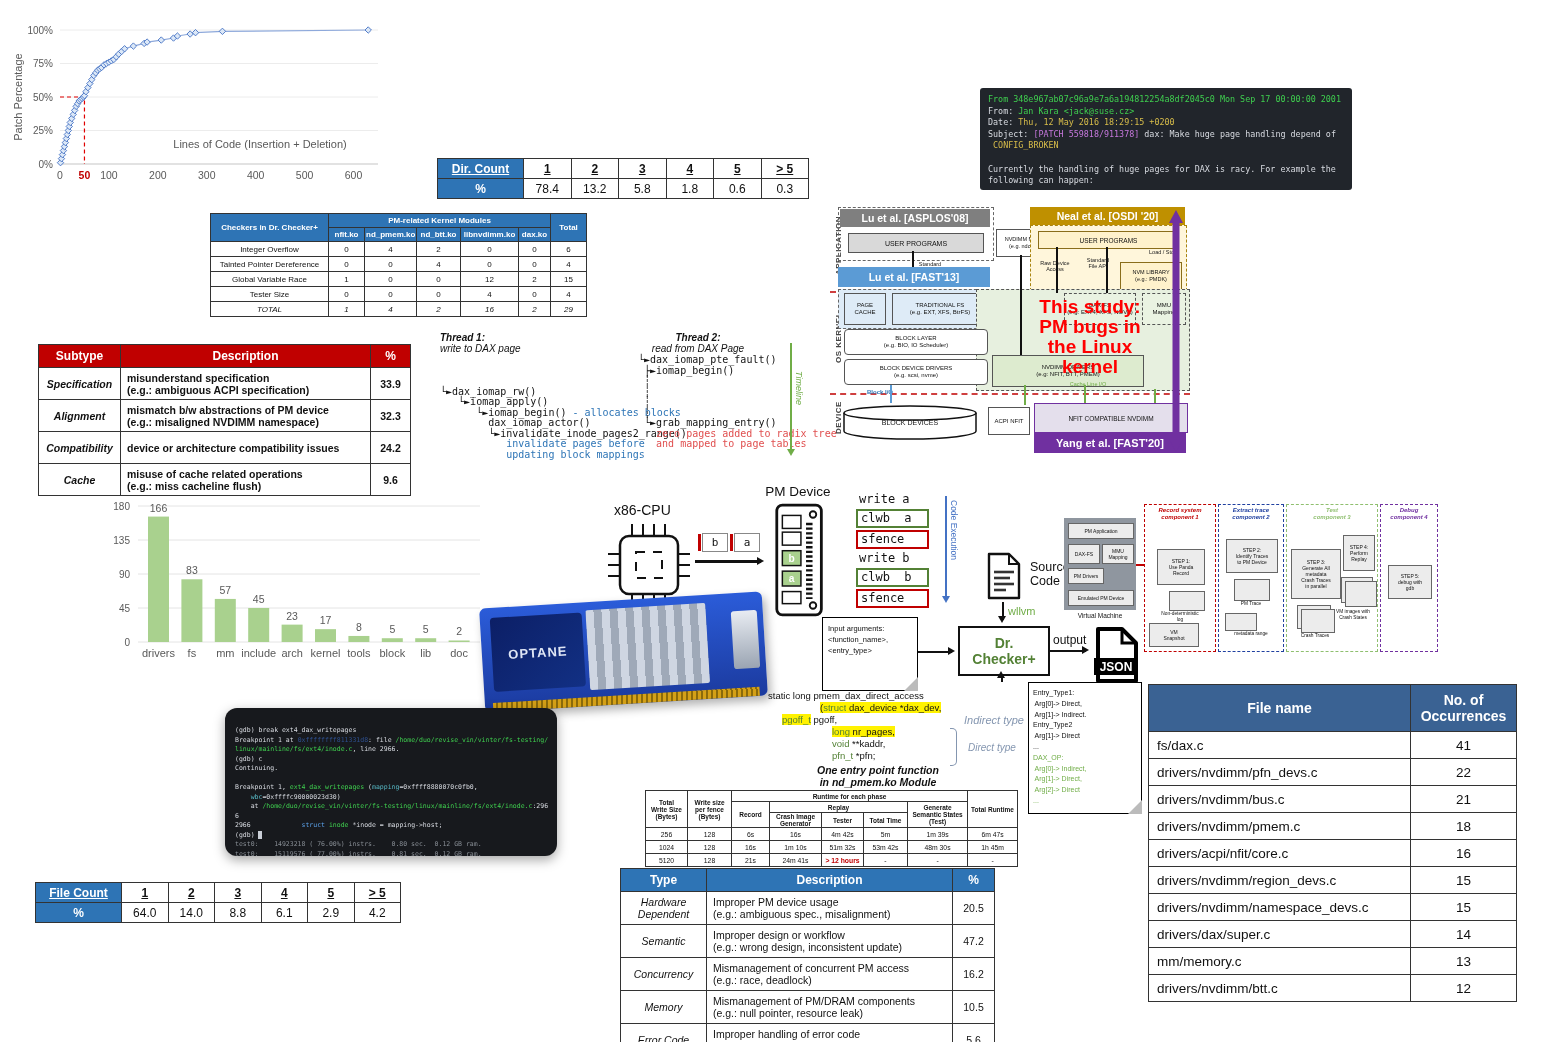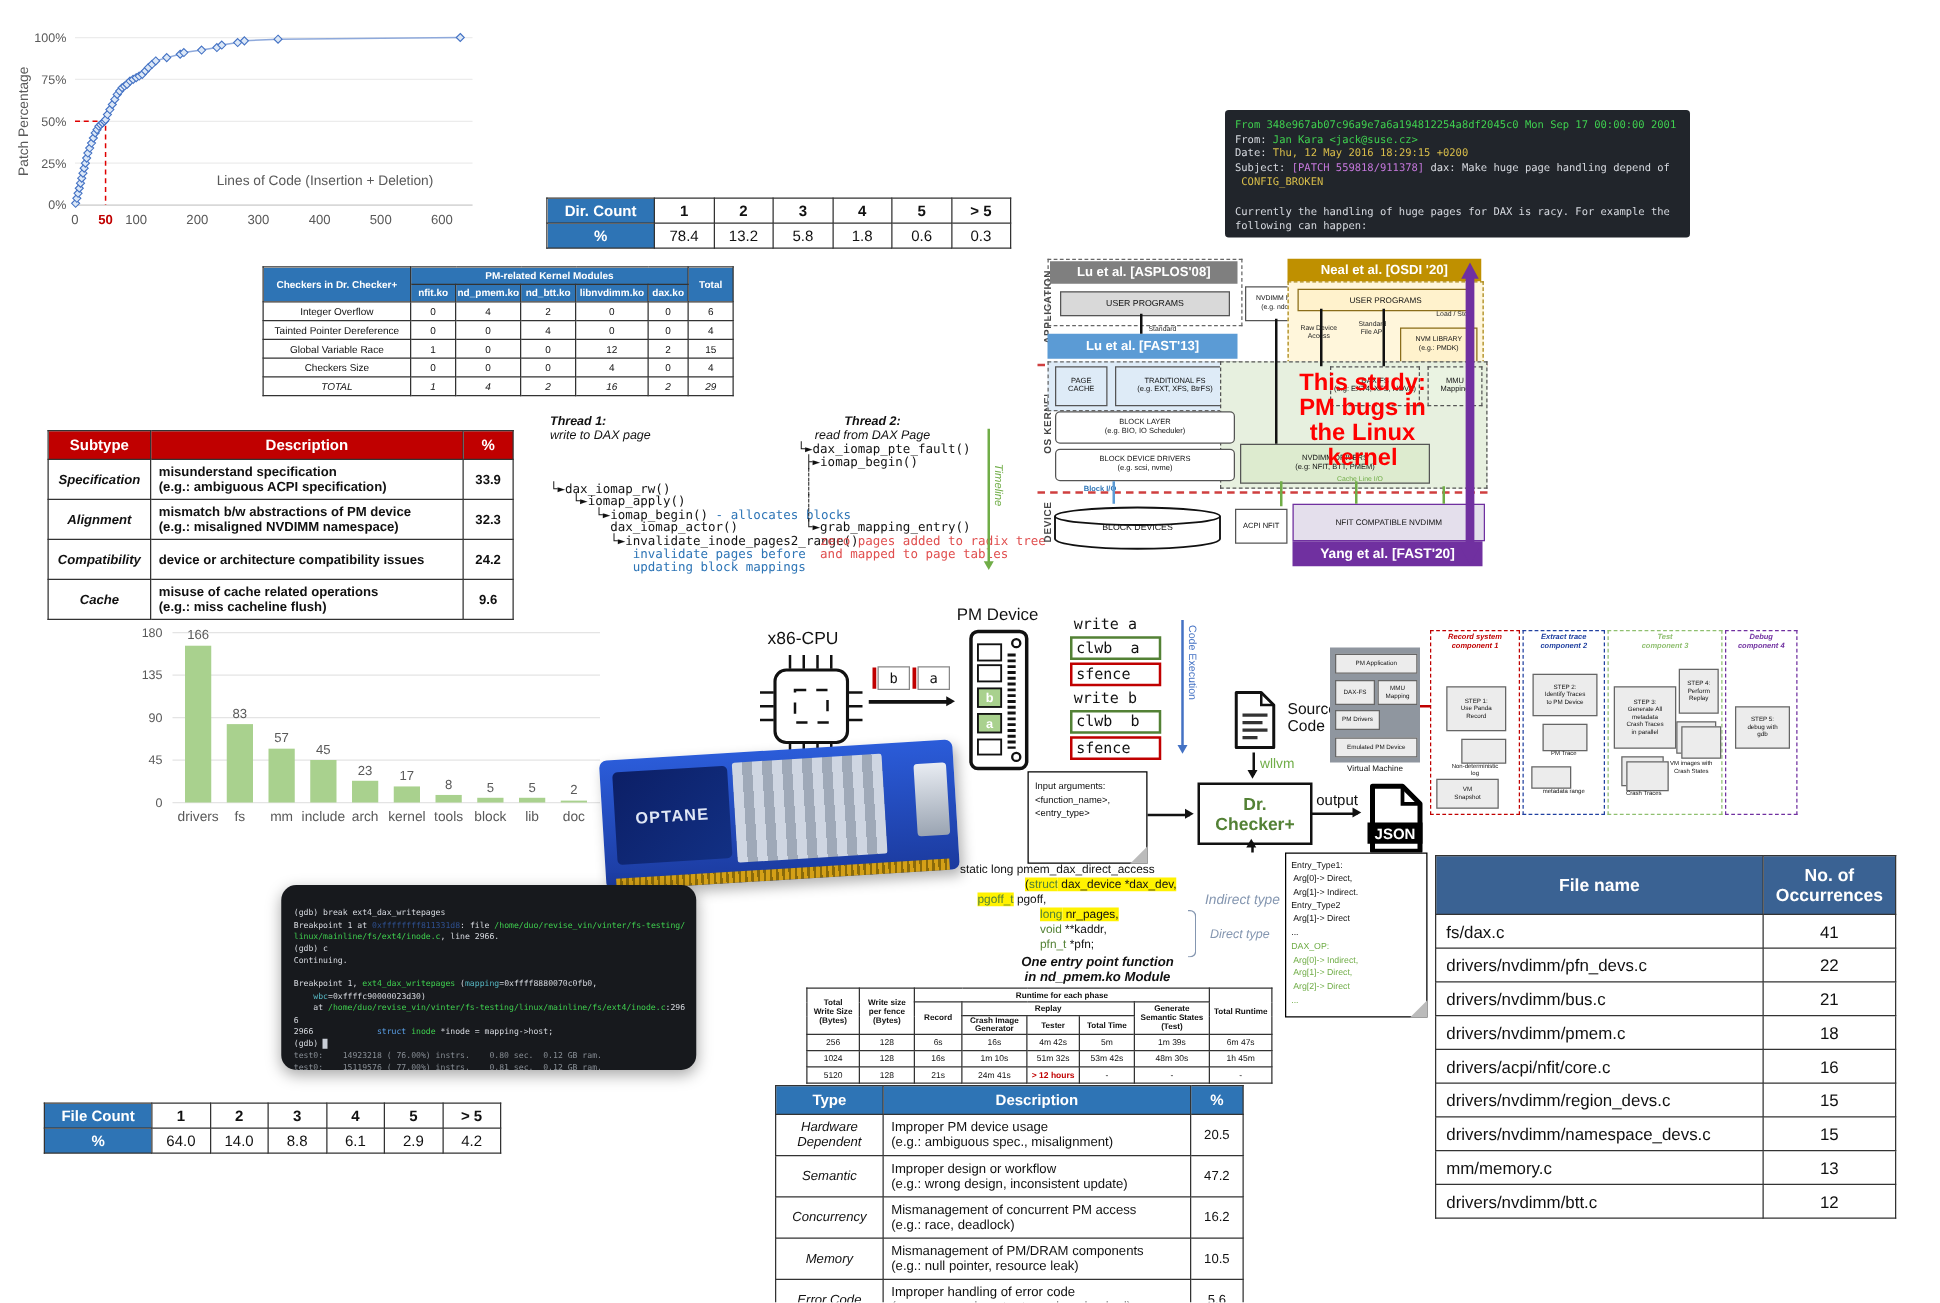--- a/index.html
+++ b/index.html
@@ -4,21 +4,21 @@
 <style>
   html,body{margin:0;padding:0;background:#fff;}
   .canvas{position:relative;width:1552px;height:1042px;background:#fff;overflow:hidden;
           font-family:"Liberation Sans",sans-serif;color:#111;}
   .abs{position:absolute;}
   .pre{white-space:pre-line;}
   
   table.tbl{border-collapse:collapse;table-layout:fixed;background:#fff;}
   table.tbl th,table.tbl td{border:1px solid #333;text-align:center;vertical-align:middle;overflow:hidden;white-space:pre-line;}
   .count-tbl td{height:17px;font-size:12px;}
-  .count-tbl tr:first-child td{font-weight:bold;}
+  .count-tbl tr:first-child td{font-weight:bold;text-decoration:underline;}
   .count-tbl tr td:first-child{background:#2E74B5;color:#fff;font-weight:bold;}
   .pm-tbl th{background:#2E74B5;color:#fff;font-weight:bold;font-size:8px;height:13px;padding:0 1px;}
   .pm-tbl td{font-size:8px;height:12px;}
   .pm-tbl tbody tr:last-child{font-style:italic;}
   .sub-tbl th{background:#C00000;color:#fff;font-weight:bold;font-size:12px;height:20px;}
   .sub-tbl td{font-size:10.5px;height:27px;font-weight:bold;}
   .sub-tbl td:first-child{font-style:italic;}
   .sub-tbl td:nth-child(2){text-align:left;padding:2px 6px;}
   .type-tbl th{background:#2E74B5;color:#fff;font-weight:bold;font-size:12px;height:20px;}
   .type-tbl td{font-size:10.5px;height:28px;}
@@ -250,21 +250,21 @@
         <tr>
           <td>Global Variable Race</td>
           <td>1</td>
           <td>0</td>
           <td>0</td>
           <td>12</td>
           <td>2</td>
           <td>15</td>
         </tr>
         <tr>
-          <td>Checkers Size</td>
+          <td>Tester Size</td>
           <td>0</td>
           <td>0</td>
           <td>0</td>
           <td>4</td>
           <td>0</td>
           <td>4</td>
         </tr>
         <tr>
           <td>TOTAL</td>
           <td>1</td>
@@ -635,20 +635,24 @@
         </tr>
         <tr>
           <td>drivers/nvdimm/region_devs.c</td>
           <td>15</td>
         </tr>
         <tr>
           <td>drivers/nvdimm/namespace_devs.c</td>
           <td>15</td>
         </tr>
         <tr>
+          <td>drivers/dax/super.c</td>
+          <td>14</td>
+        </tr>
+        <tr>
           <td>mm/memory.c</td>
           <td>13</td>
         </tr>
         <tr>
           <td>drivers/nvdimm/btt.c</td>
           <td>12</td>
         </tr>
       </tbody>
   </table>
 

